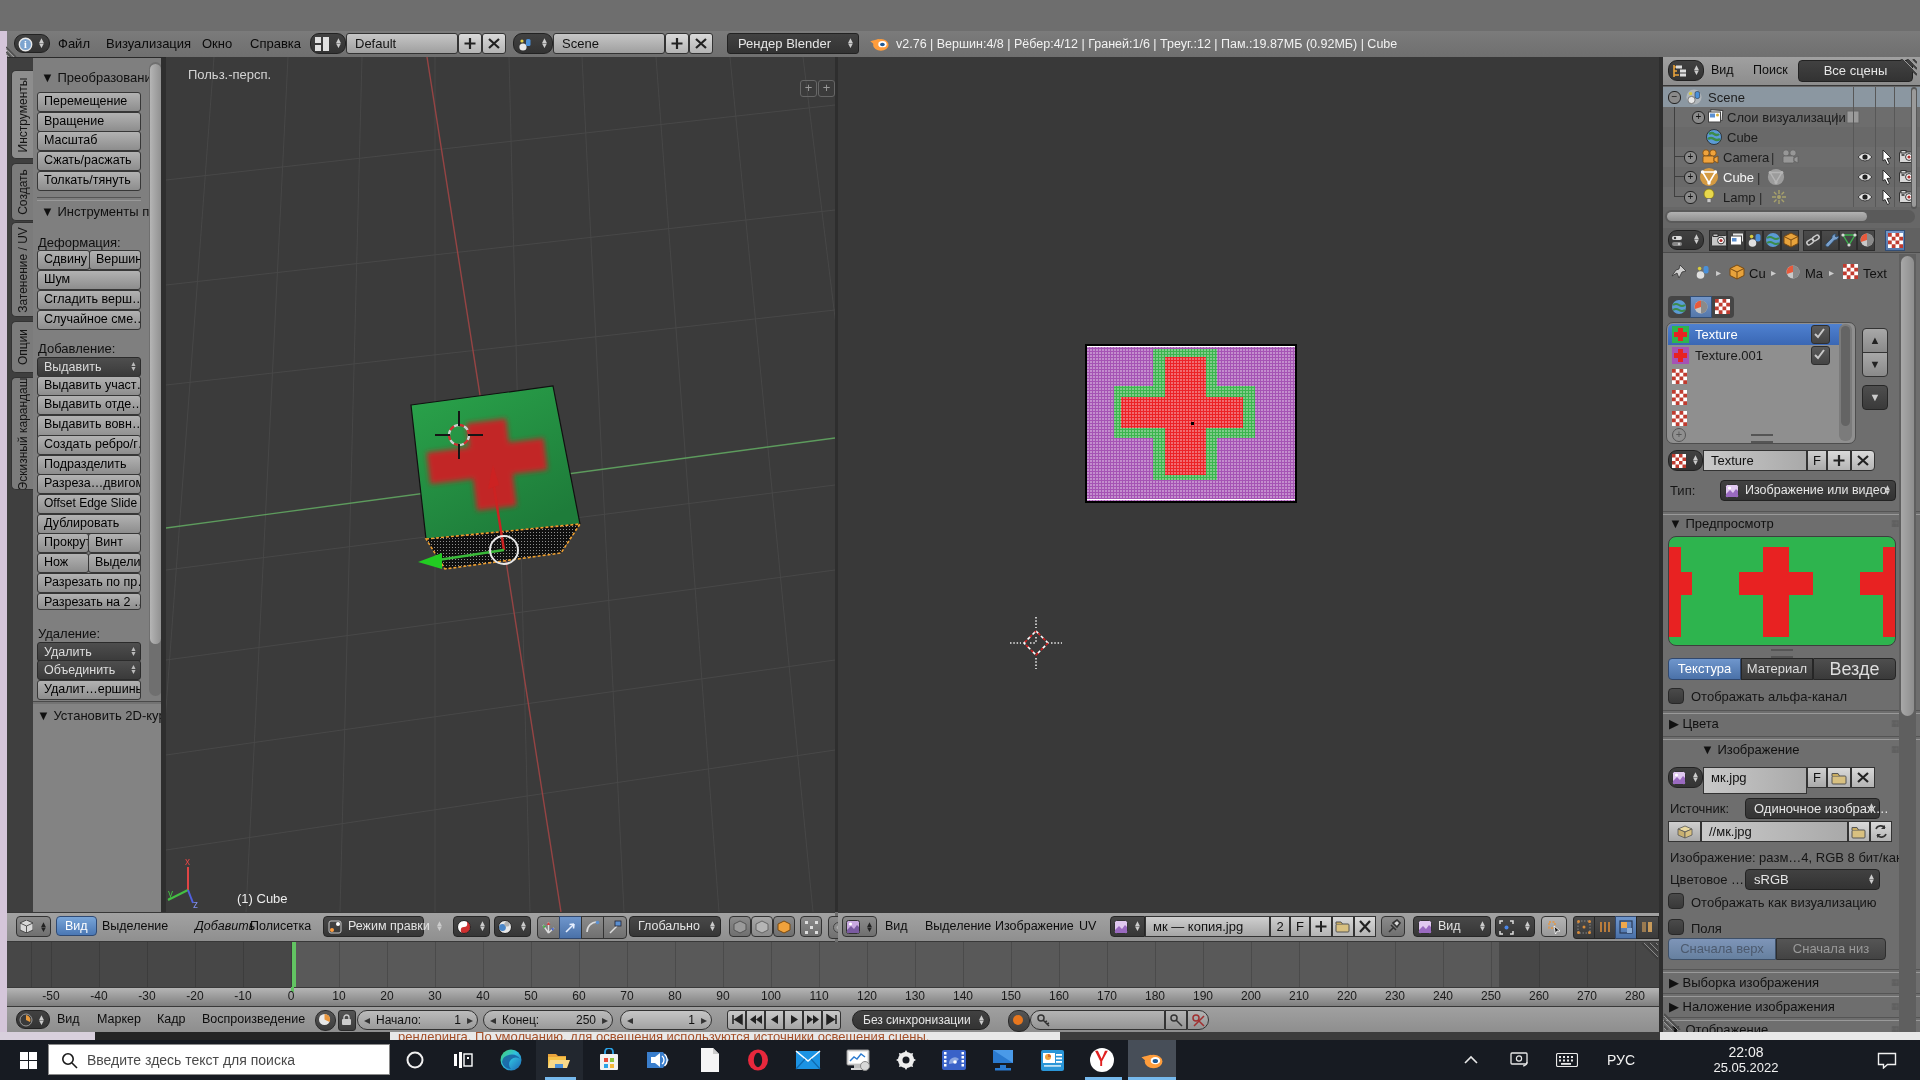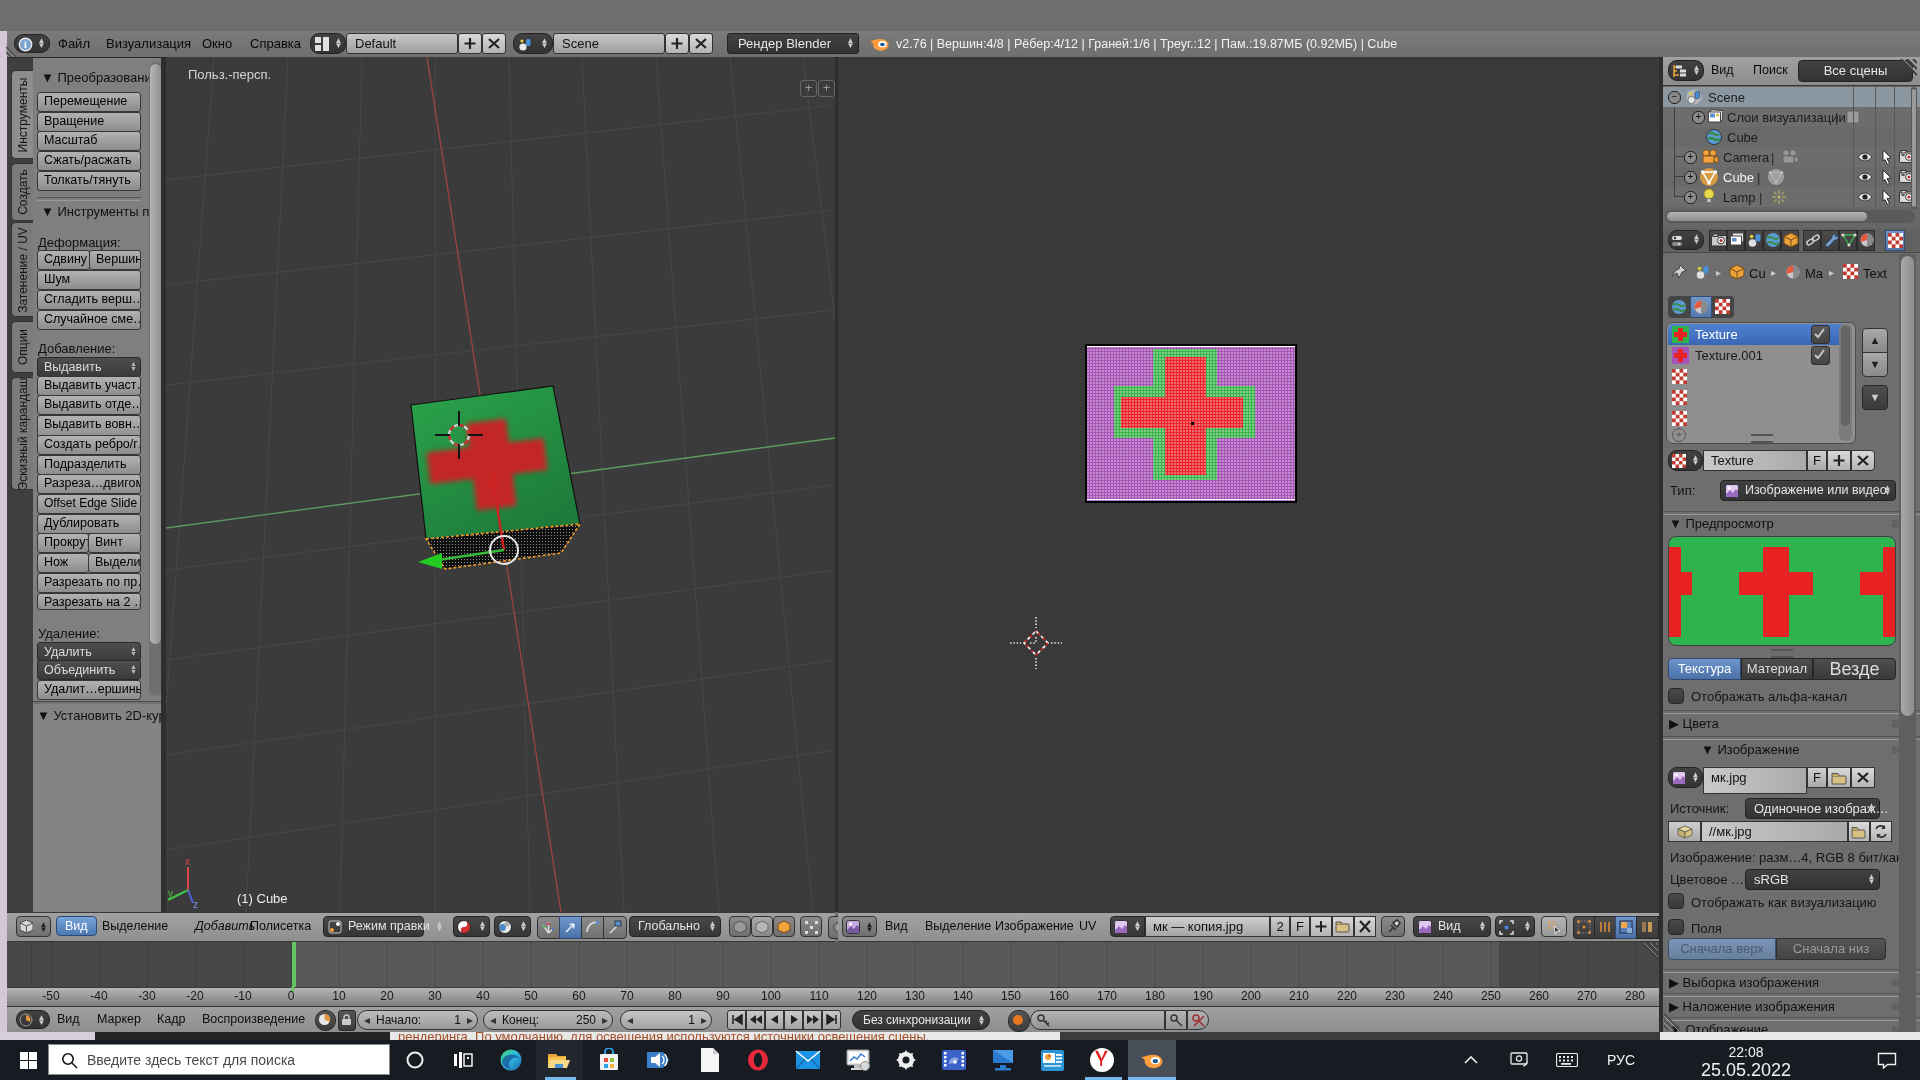--- a/index.html
+++ b/index.html
@@ -1295,18 +1295,18 @@
           <rect x="15" y="3" width="2" height="2"></rect>
           <rect x="3" y="6.5" width="2" height="2"></rect>
           <rect x="7" y="6.5" width="2" height="2"></rect>
           <rect x="11" y="6.5" width="2" height="2"></rect>
           <rect x="15" y="6.5" width="2" height="2"></rect>
           <rect x="5" y="10" width="10" height="1.8"></rect>
         </g>
       </svg>
   <div class="abs txt" style="left:1607px;top:12px;font-size:14px;color:#f2f2f2;">РУС</div>
   <div class="abs txt" style="left:1706px;top:4px;width:80px;text-align:center;font-size:14px;color:#f2f2f2;">22:08</div>
-  <div class="abs txt" style="left:1696px;top:20px;width:100px;text-align:center;font-size:18px;color:#f2f2f2;">25.05.2022</div>
+  <div class="abs txt" style="left:1696px;top:20px;width:100px;text-align:center;font-size:13px;color:#f2f2f2;">25.05.2022</div>
   <svg class="abs" style="left:1877px;top:12px;" width="20" height="17" viewBox="0 0 20 17">
         <path d="M1.5 1.5 h17 v11 h-8 l-4 3.5 v-3.5 h-5 Z" fill="none" stroke="#f0f0f0" stroke-width="1.4"></path>
       </svg>
 </div>
 
 </div>
 </body></html>

